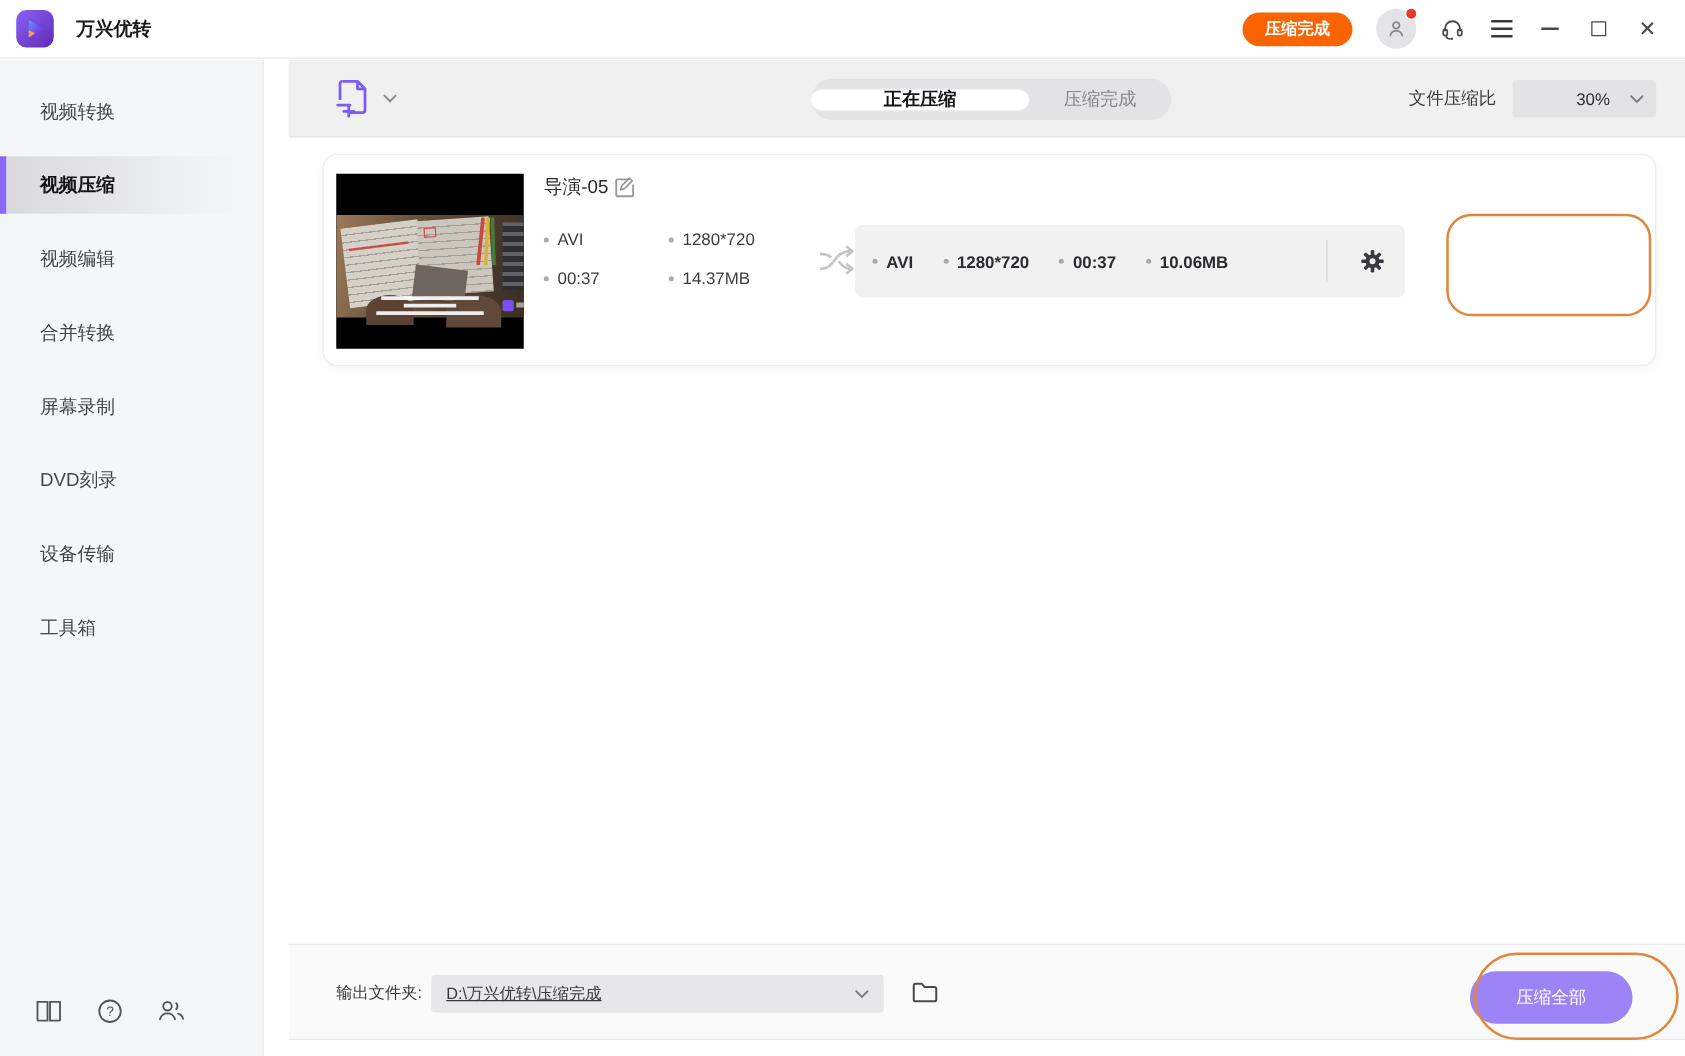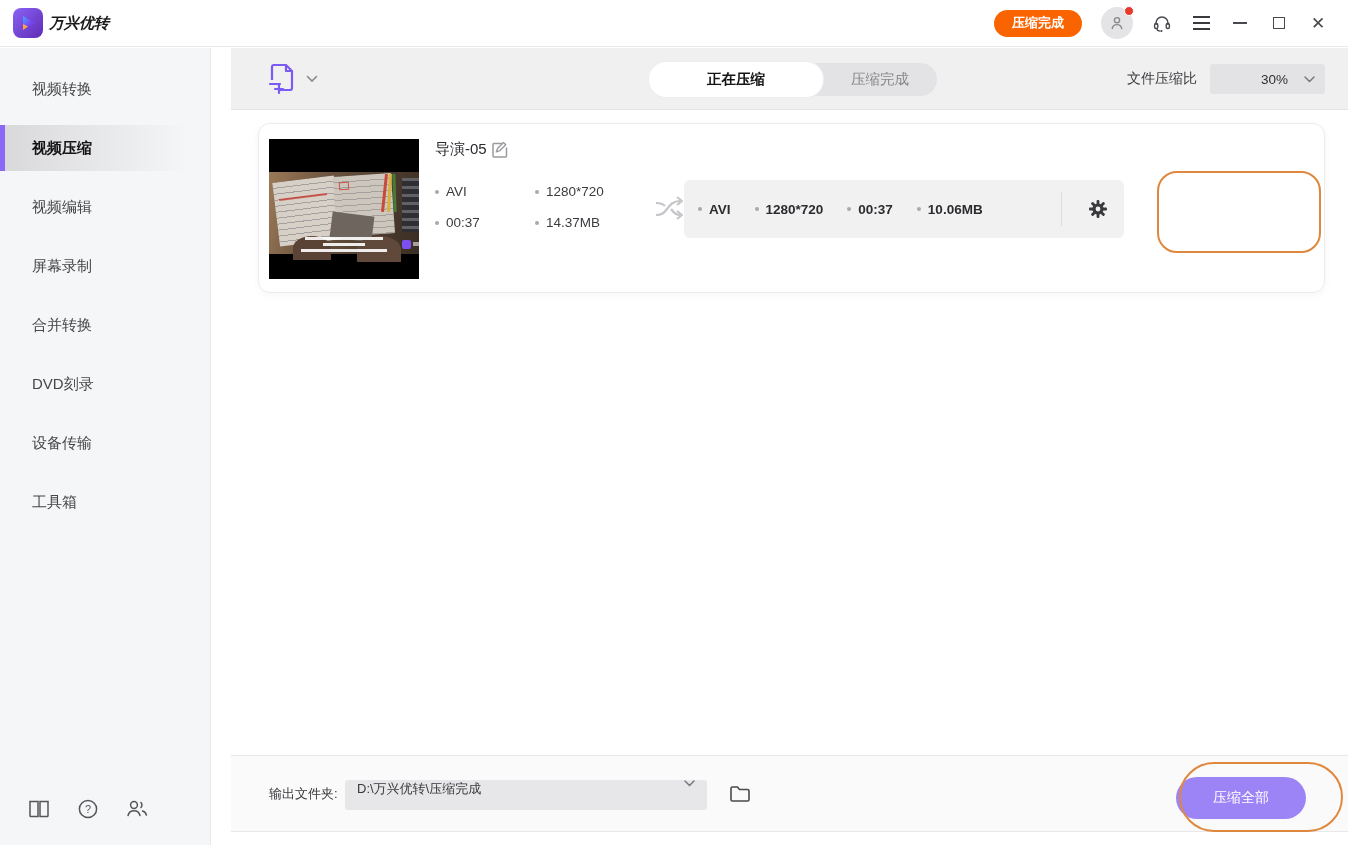--- a/index.html
+++ b/index.html
@@ -2,21 +2,21 @@
 <html><head>
 <meta charset="utf-8">
 <style>
   * { margin:0; padding:0; box-sizing:border-box; }
   html,body { width:1348px; height:845px; font-family:"Liberation Sans","DejaVu Sans",sans-serif; background:#fff; }
   .window { position:relative; width:1348px; height:845px; background:#fff; overflow:hidden; outline:1px solid #c9c9c9; }
 
   
   .titlebar { position:absolute; top:0; left:0; right:0; height:47px; background:#fff; border-bottom:1px solid #e9e9ea; display:flex; align-items:center; z-index:5; }
   .logo { width:30px; height:30px; margin-left:13px; border-radius:8px; background:linear-gradient(135deg,#8a63f7 0%,#5f2ab4 100%); display:flex; align-items:center; justify-content:center; }
-  .app-name { margin-left:6px; font-size:15px; font-weight:700; color:#1a1a1c;font-style:italic; }
+  .app-name { margin-left:18px; font-size:15px; font-weight:700; color:#1a1a1c; }
   .tb-right { margin-left:auto; display:flex; align-items:center; gap:19px; padding-right:20px; }
   .buy-btn { height:27px; padding:0 18px; border-radius:14px; background:#fa6400; color:#fff; font-size:13px; font-weight:600; display:flex; align-items:center; border:none; cursor:pointer; }
   .avatar { position:relative; width:32px; height:32px; border-radius:50%; background:#e4e4e6; display:flex; align-items:center; justify-content:center; }
   .avatar .dot { position:absolute; top:-1px; right:-1px; width:10px; height:10px; border-radius:50%; background:#e63a2e; border:1.5px solid #fff; }
   .winbtn { width:20px; height:20px; display:flex; align-items:center; justify-content:center; color:#4a4a4e; }
   .min-glyph { width:14px; height:2px; background:#4a4a4e; }
   .max-glyph { width:12px; height:12px; border:1.6px solid #4a4a4e; }
   .close-glyph { font-size:17px; line-height:1; color:#4a4a4e; }
   .burger { display:flex; flex-direction:column; gap:4px; }
   .burger i { display:block; width:17px; height:2px; background:#3a3a3e; }
@@ -27,21 +27,21 @@
   .nav-item { height:46px; margin-bottom:13px; display:flex; align-items:center; padding-left:32px; font-size:15px; color:#46464a; cursor:pointer; }
   .nav-item.active { background:linear-gradient(90deg,#d9d9dc 0%, rgba(245,246,247,0) 90%); border-left:5px solid #8b68f6; padding-left:27px; font-weight:700; color:#141416; }
   .side-icons { position:absolute; bottom:24px; left:27px; display:flex; gap:25px; align-items:center; }
   .side-icons .ic { width:24px; height:24px; display:flex; align-items:center; justify-content:center; cursor:pointer; }
 
   
   .main { position:absolute; top:48px; left:231px; right:0; bottom:0; background:#fff; }
   .toolbar { position:absolute; top:0; left:0; right:0; height:62px; background:#f0f0f1; border-bottom:1px solid #e4e4e6; }
   .addfile { position:absolute; left:38px; top:14px; display:flex; align-items:center; gap:9px; cursor:pointer; }
   .tabs { position:absolute; left:418px; top:15px; width:288px; height:33px; background:#e3e3e5; border-radius:17px; display:flex; align-items:center; }
-  .tab { height:35px; display:flex; align-items:center; justify-content:center; font-size:14.5px; border-radius:17px; cursor:pointer; color:#87878b; }
+  .tab { height:16px; display:flex; align-items:center; justify-content:center; font-size:14.5px; border-radius:17px; cursor:pointer; color:#87878b; }
   .tab.active { width:174px; background:#fff; color:#141416; font-weight:700; box-shadow:0 0 0 1px #ededef; }
   .tab.inactive { flex:1; }
   .ratio-wrap { position:absolute; right:23px; top:16px; display:flex; align-items:center; gap:13px; }
   .ratio-label { font-size:14px; color:#3a3a3e; }
   .ratio-select { position:relative; width:115px; height:30px; background:#e3e3e5; border-radius:3px; display:flex; align-items:center; padding-left:14px; font-size:13.5px; color:#2f2f33; cursor:pointer;justify-content:center; }
   .ratio-select svg { position:absolute; right:10px; }
 
   
   .content { position:absolute; top:63px; left:0; right:0; bottom:90px; background:#fff; }
   .card { position:absolute; left:27px; top:12px; width:1067px; height:170px; background:#fff; border:1px solid #ececee; border-radius:12px; box-shadow:0 2px 8px rgba(0,0,0,.04); }
@@ -74,21 +74,21 @@
   .out-panel .dot-item { font-weight:700; color:#2c2c30; }
   .out-divider { width:1px; height:34px; background:#dcdcde; margin-left:auto; }
   .gear-btn { width:24px; height:24px; display:flex; align-items:center; justify-content:center; cursor:pointer; }
   .compress-btn { position:absolute; left:915px; top:66px; width:130px; height:44px; border-radius:22px; background:#fff; border:2px solid #8f6ef6; font-size:14px; color:#48484c; display:flex; align-items:center; justify-content:center; cursor:pointer; }
   .annot { position:absolute; border:2.5px solid #e0873e; border-radius:20px; pointer-events:none; }
   .annot.btn1 { left:898px; top:47px; width:164px; height:82px; }
 
   
   .footer { position:absolute; left:0; right:0; bottom:13px; height:77px; background:#fafafa; border-top:1px solid #e8e8ea; border-bottom:1px solid #e8e8ea; }
   .out-label { position:absolute; left:38px; top:29px; font-size:13px; color:#3a3a3e; }
-  .folder-select { position:relative; position:absolute; left:114px; top:24px; width:362px; height:30px; background:#e7e7e9; border-radius:3px; display:flex; padding-left:12px; font-size:13px; color:#39393d; cursor:pointer; }
+  .folder-select { position:relative; position:absolute; left:114px; top:24px; width:362px; height:30px; background:#e7e7e9; border-radius:3px; display:flex; align-items:center; padding-left:12px; font-size:13px; color:#39393d; cursor:pointer;text-decoration:underline; }
   .folder-select svg { position:absolute; right:12px; }
   .folder-open { position:absolute; left:498px; top:28px; cursor:pointer; }
   .compress-all-btn { position:absolute; left:945px; top:21px; width:130px; height:42px; border-radius:21px; background:#9d84f6; border:none; color:#fff; font-size:14px; display:flex; align-items:center; justify-content:center; cursor:pointer; }
   .annot.btn2 { left:948px; top:6px; width:164px; height:70px; border-radius:35px; }
 </style>
 </head>
 <body>
 
 <div class="window">
 
@@ -148,24 +148,24 @@
       <div class="nav-item">
           <span>视频转换</span>
         </div>
       <div class="nav-item active">
           <span>视频压缩</span>
         </div>
       <div class="nav-item">
           <span>视频编辑</span>
         </div>
       <div class="nav-item">
+          <span>合并转换</span>
+        </div>
+      <div class="nav-item">
           <span>屏幕录制</span>
-        </div>
-      <div class="nav-item">
-          <span>合并转换</span>
         </div>
       <div class="nav-item">
           <span>DVD刻录</span>
         </div>
       <div class="nav-item">
           <span>设备传输</span>
         </div>
       <div class="nav-item">
           <span>工具箱</span>
         </div>

